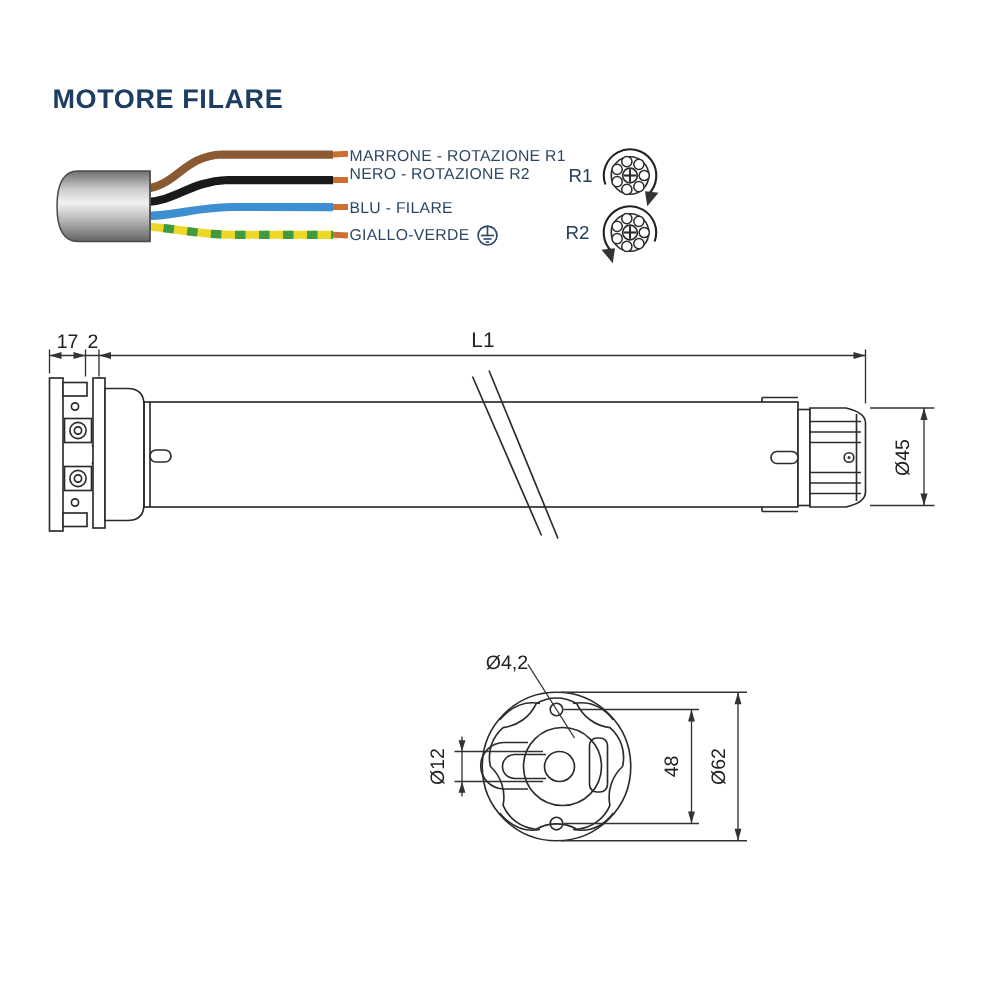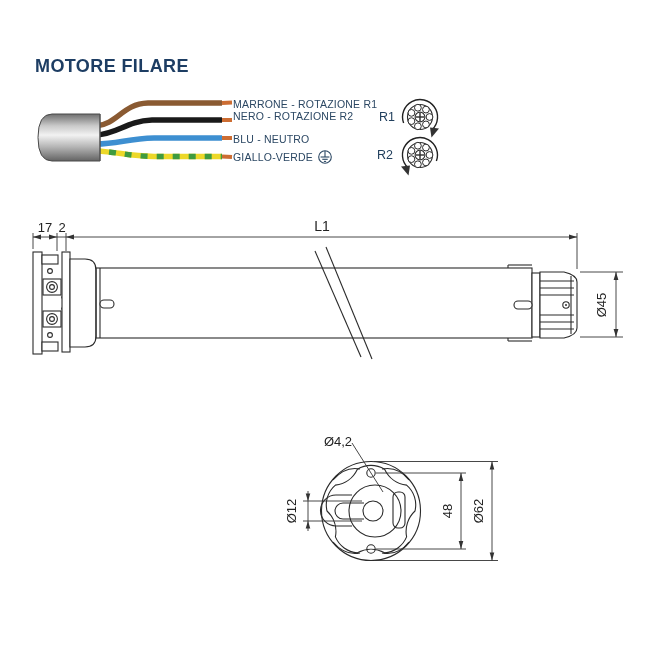--- a/index.html
+++ b/index.html
@@ -102,21 +102,21 @@
   <text class="rottxt" x="377" y="159">R2</text>
 </svg>
 
 <div class="abs wire-label" style="top:97px">
   <span>MARRONE - ROTAZIONE R1</span>
 </div>
 <div class="abs wire-label" style="top:109px">
   <span>NERO - ROTAZIONE R2</span>
 </div>
 <div class="abs wire-label" style="top:132px">
-  <span>BLU - NEUTRO</span>
+  <span>BLU - FILARE</span>
 </div>
 <div class="abs wire-label" style="top:149.5px">
   <span>GIALLO-VERDE</span>
   <svg width="16" height="15" viewBox="0 0 16 15" style="position:static;margin-left:4px">
     <circle cx="8" cy="8" r="6.3" fill="none" stroke="#2b4763" stroke-width="1.1"></circle>
     <line x1="8" y1="2" x2="8" y2="8" stroke="#2b4763" stroke-width="1.1"></line>
     <line x1="3.6" y1="8" x2="12.4" y2="8" stroke="#2b4763" stroke-width="1.1"></line>
     <line x1="5.3" y1="10.3" x2="10.7" y2="10.3" stroke="#2b4763" stroke-width="1.1"></line>
     <line x1="6.9" y1="12.4" x2="9.1" y2="12.4" stroke="#2b4763" stroke-width="1.1"></line>
   </svg>

